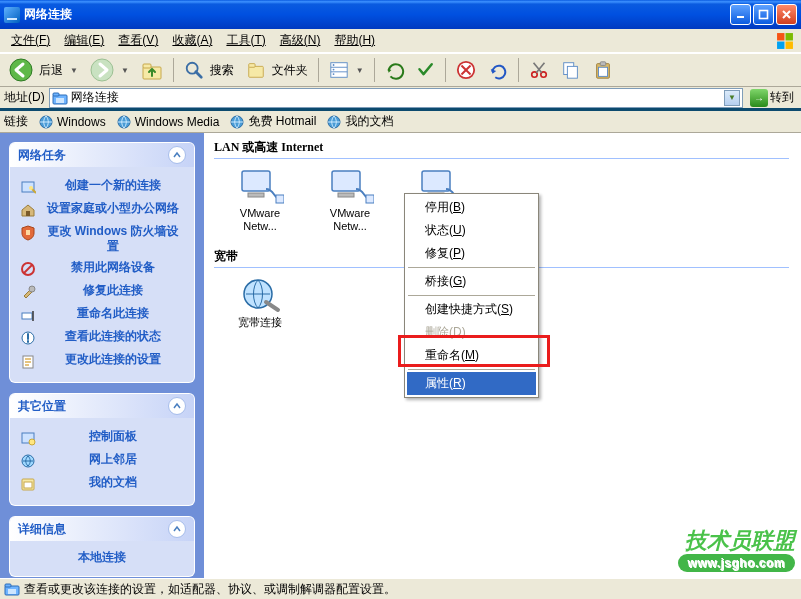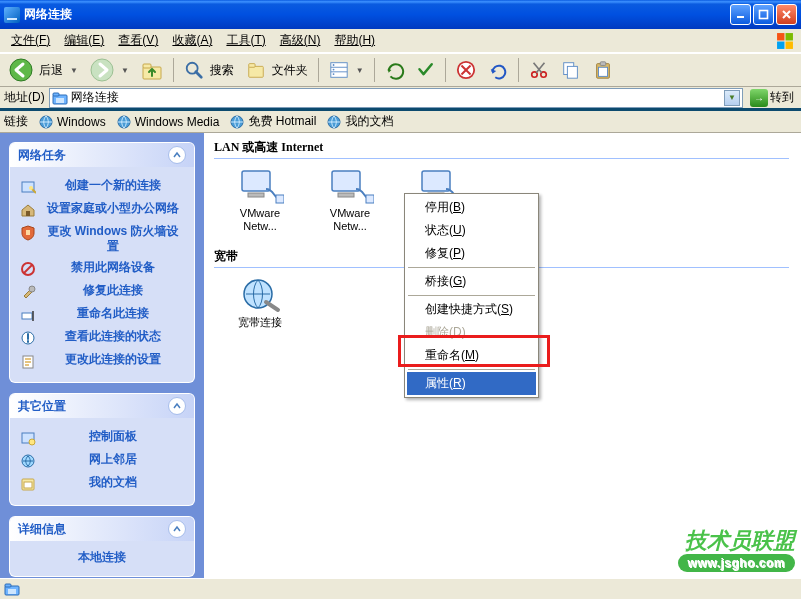--- a/index.html
+++ b/index.html
@@ -545,20 +545,21 @@
       <span>技术员联盟</span>
       <span class="url">www.jsgho.com</span>
     </div>
   </div>
 </div>
 
 <div class="statusbar">
   <svg width="16" height="16" viewBox="0 0 16 16">
       <use href="#i-netfolder"></use>
     </svg>
+  <span>查看或更改该连接的设置，如适配器、协议、或调制解调器配置设置。</span>
 </div>
 
 <div class="ctxmenu">
   <div class="mi"><span>停用</span>(<u class="ak">B</u>)</div>
   <div class="mi"><span>状态</span>(<u class="ak">U</u>)</div>
   <div class="mi"><span>修复</span>(<u class="ak">P</u>)</div>
   <div class="msep"></div>
   <div class="mi"><span>桥接</span>(<u class="ak">G</u>)</div>
   <div class="msep"></div>
   <div class="mi"><span>创建快捷方式</span>(<u class="ak">S</u>)</div>

